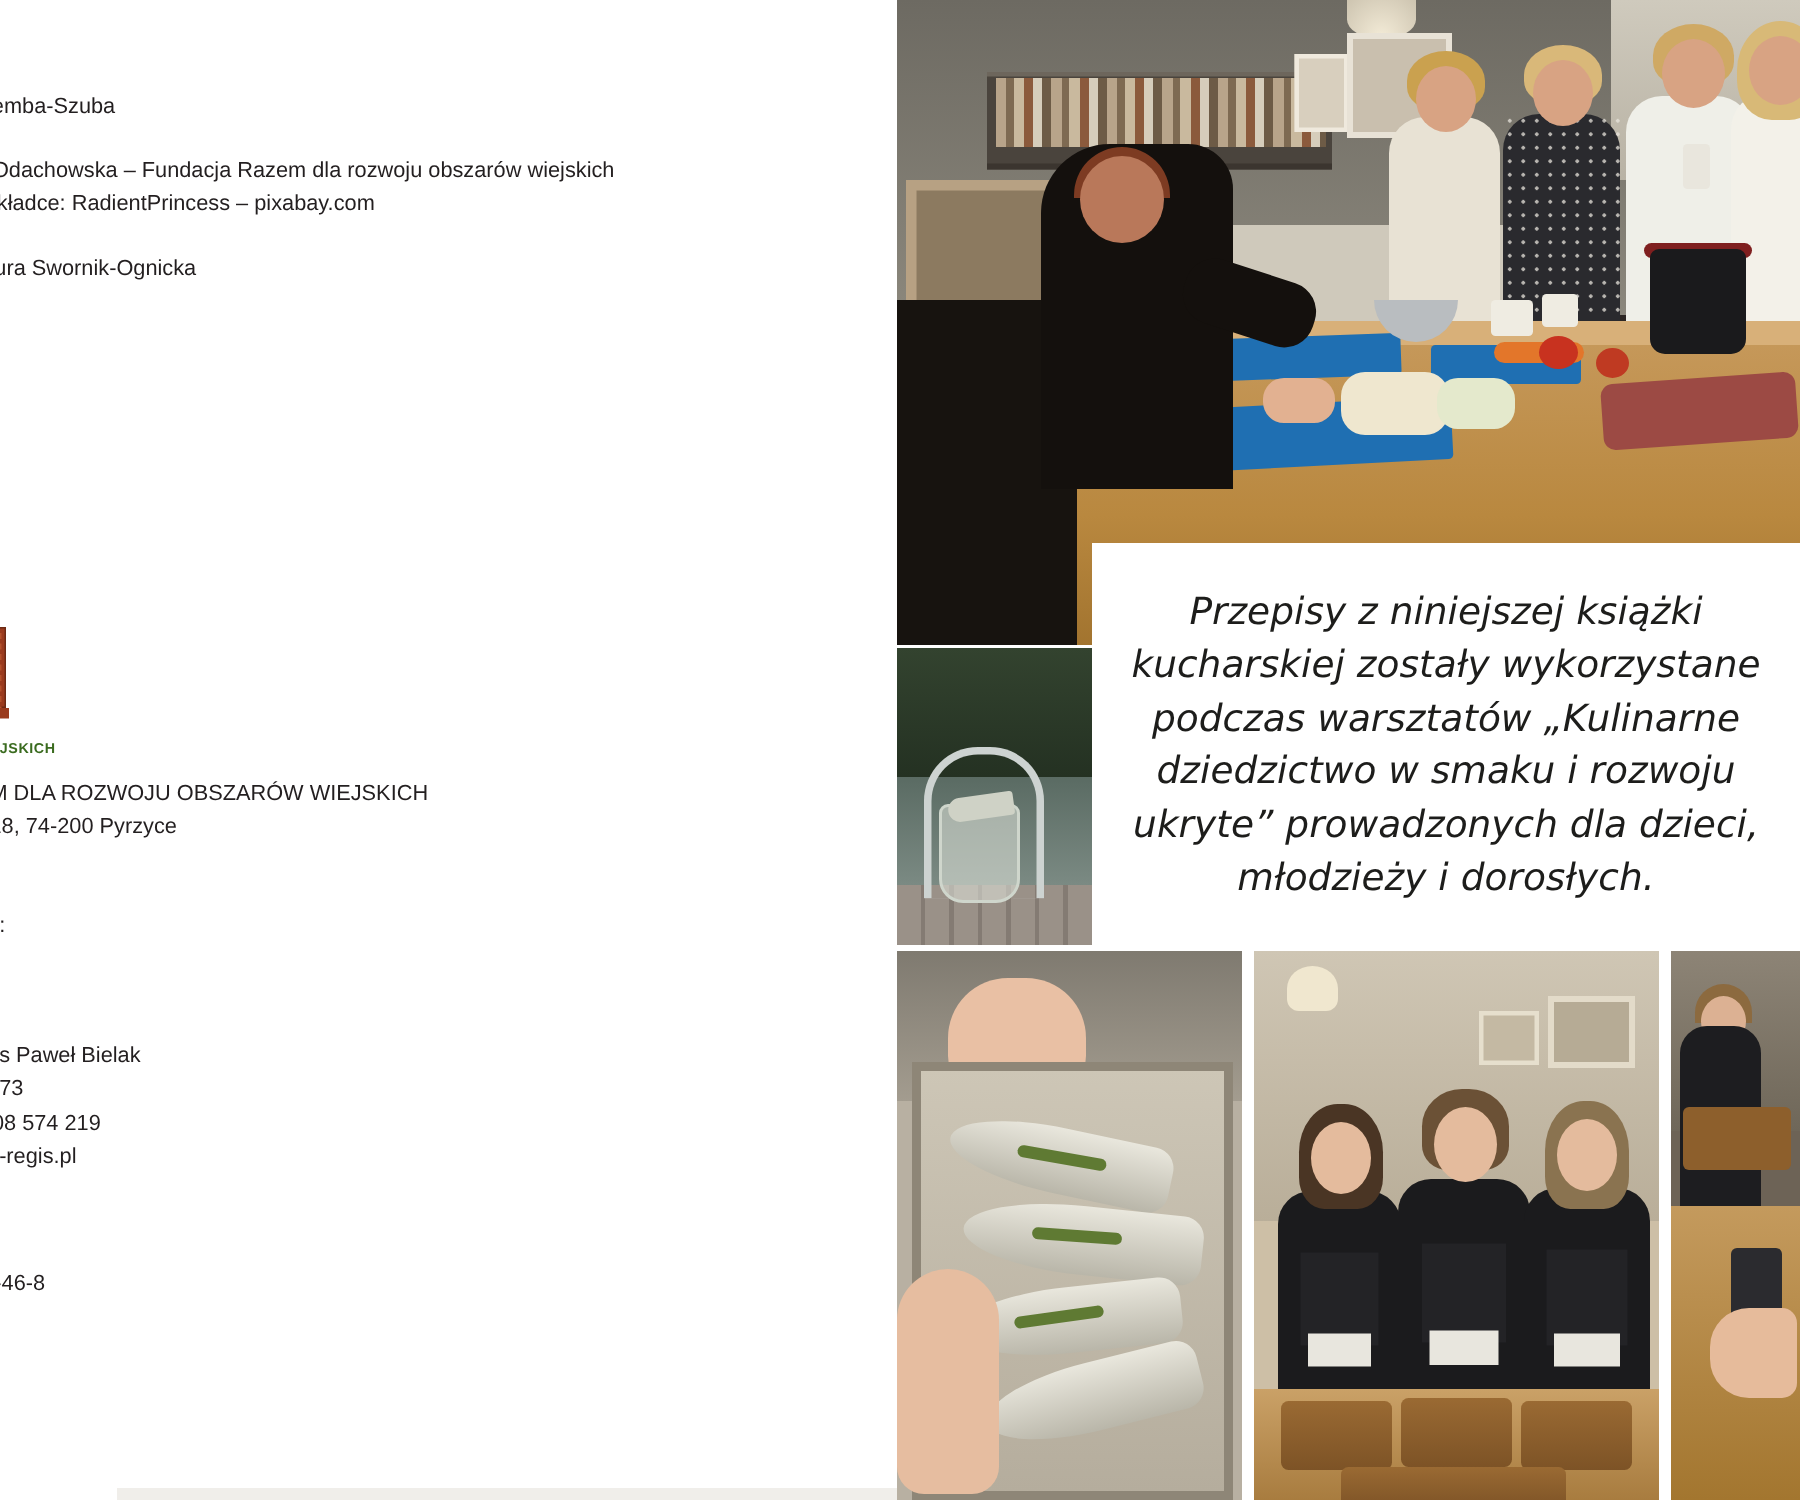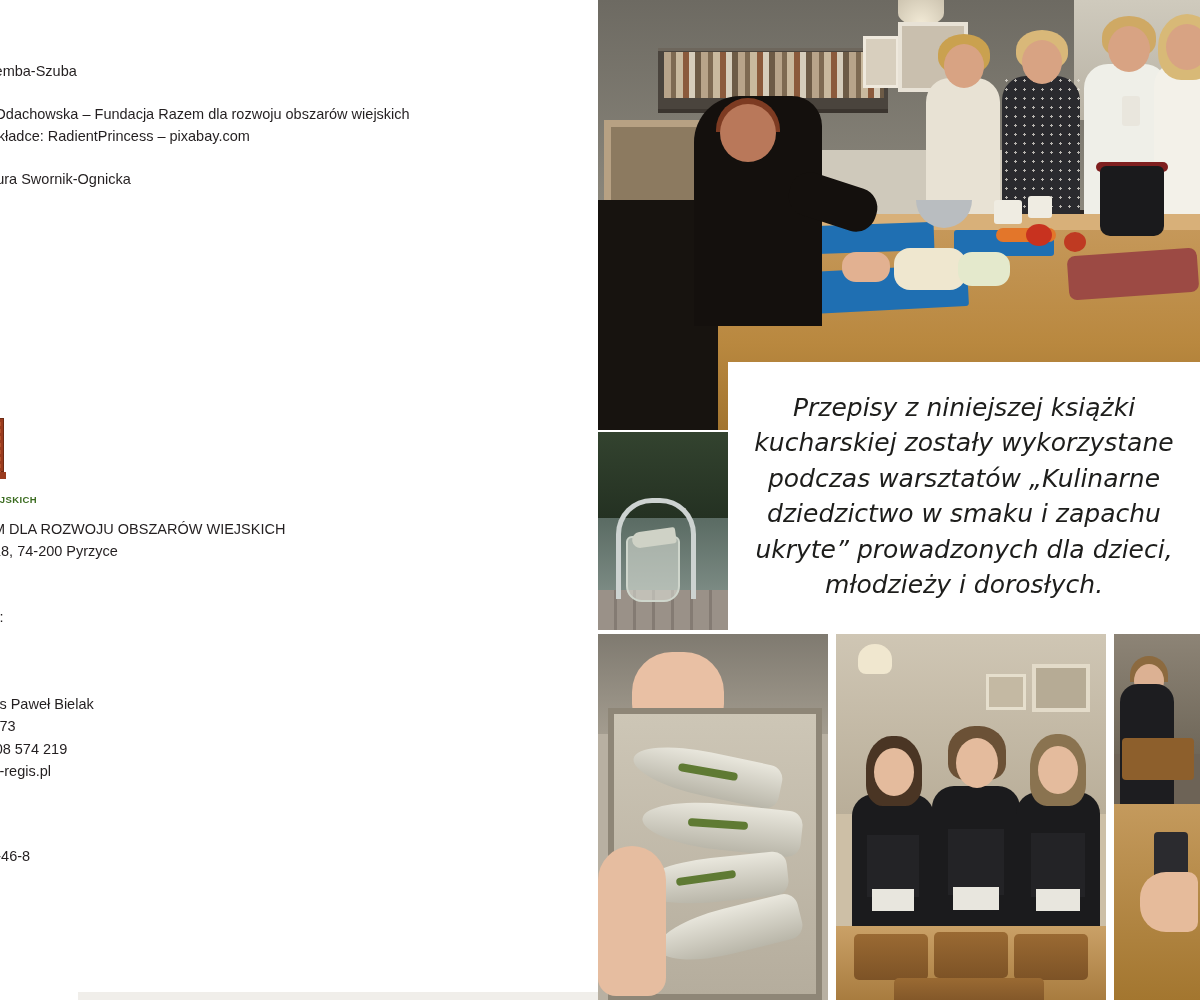--- a/index.html
+++ b/index.html
@@ -653,21 +653,21 @@
     <div class="photo p-lake">
       <div class="l-trees"></div>
       <div class="l-water"></div>
       <div class="l-dock"></div>
       <div class="l-rail"></div>
       <div class="l-net"></div>
       <div class="l-fish"></div>
     </div>
 
     <div class="quote">
-      <p>Przepisy z niniejszej książki kucharskiej zostały wykorzystane podczas warsztatów „Kulinarne dziedzictwo w smaku i zapachu ukryte” prowadzonych dla dzieci, młodzieży i dorosłych.</p>
+      <p>Przepisy z niniejszej książki kucharskiej zostały wykorzystane podczas warsztatów „Kulinarne dziedzictwo w smaku i rozwoju ukryte” prowadzonych dla dzieci, młodzieży i dorosłych.</p>
     </div>
 
     <div class="photo p-tray">
       <div class="t-bg"></div>
       <div class="t-hand"></div>
       <div class="t-tray"></div>
       <div class="t-fish t-f1"></div>
       <div class="t-herb t-h1"></div>
       <div class="t-fish t-f2"></div>
       <div class="t-herb t-h2"></div>

